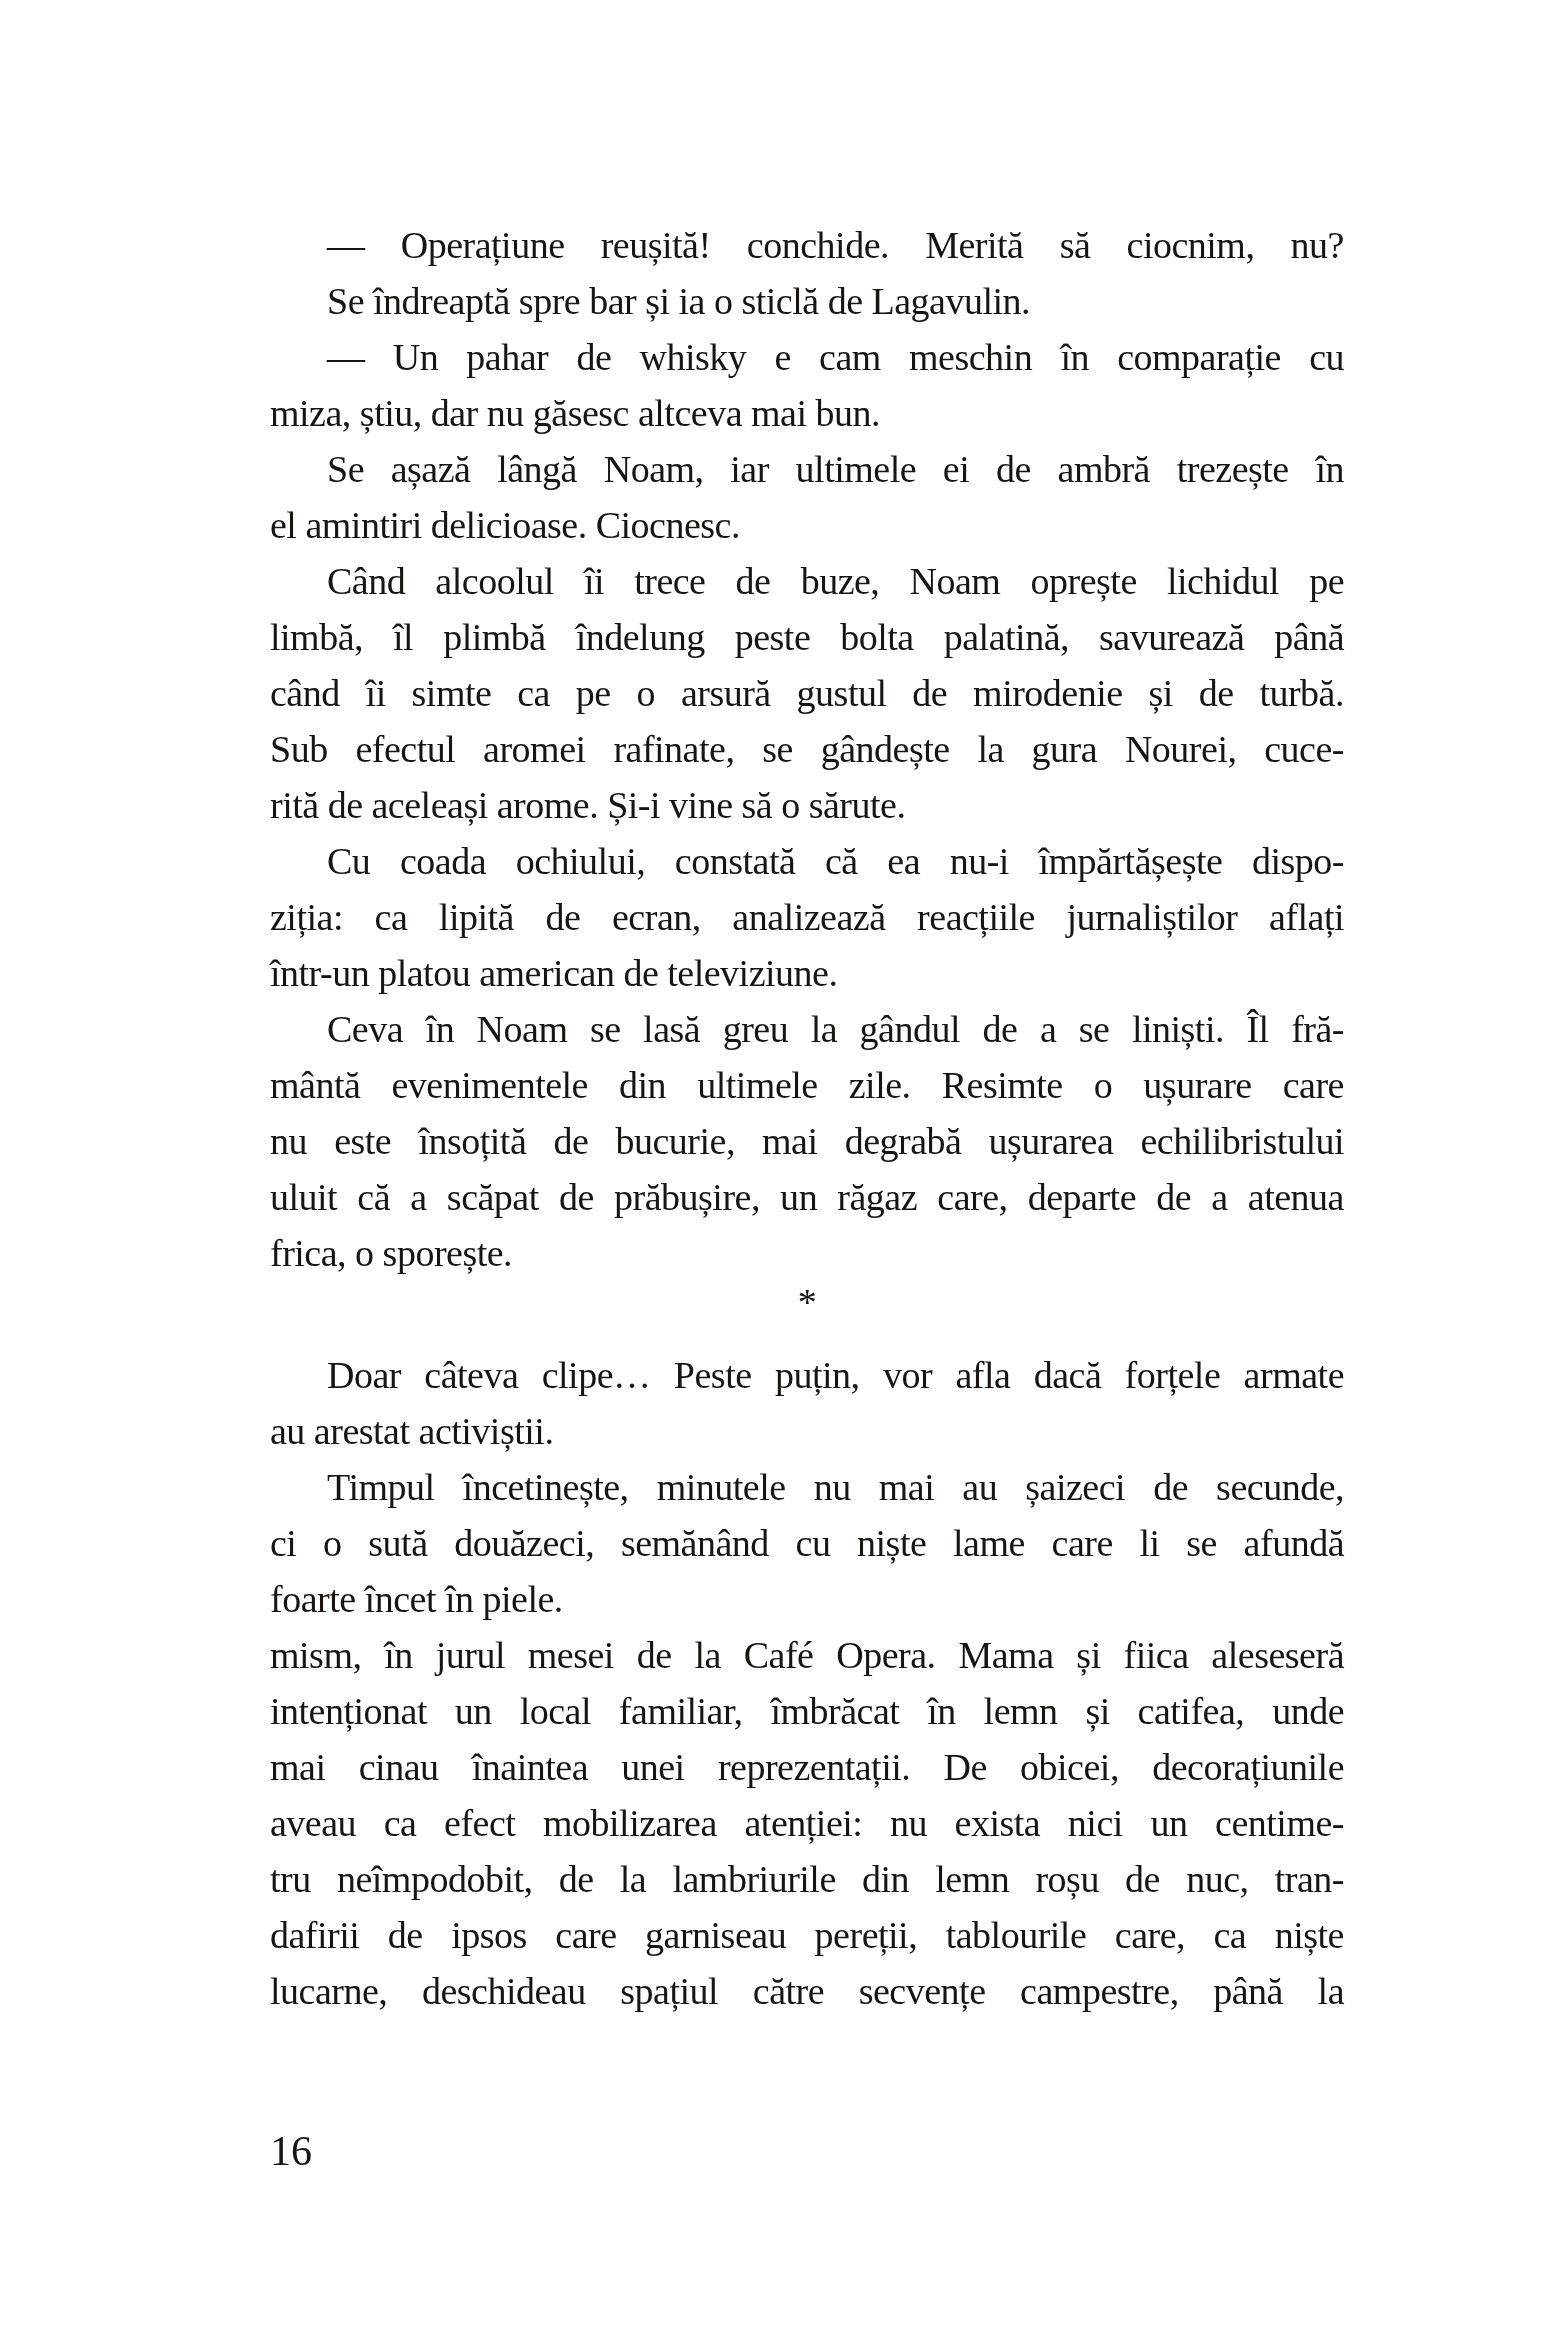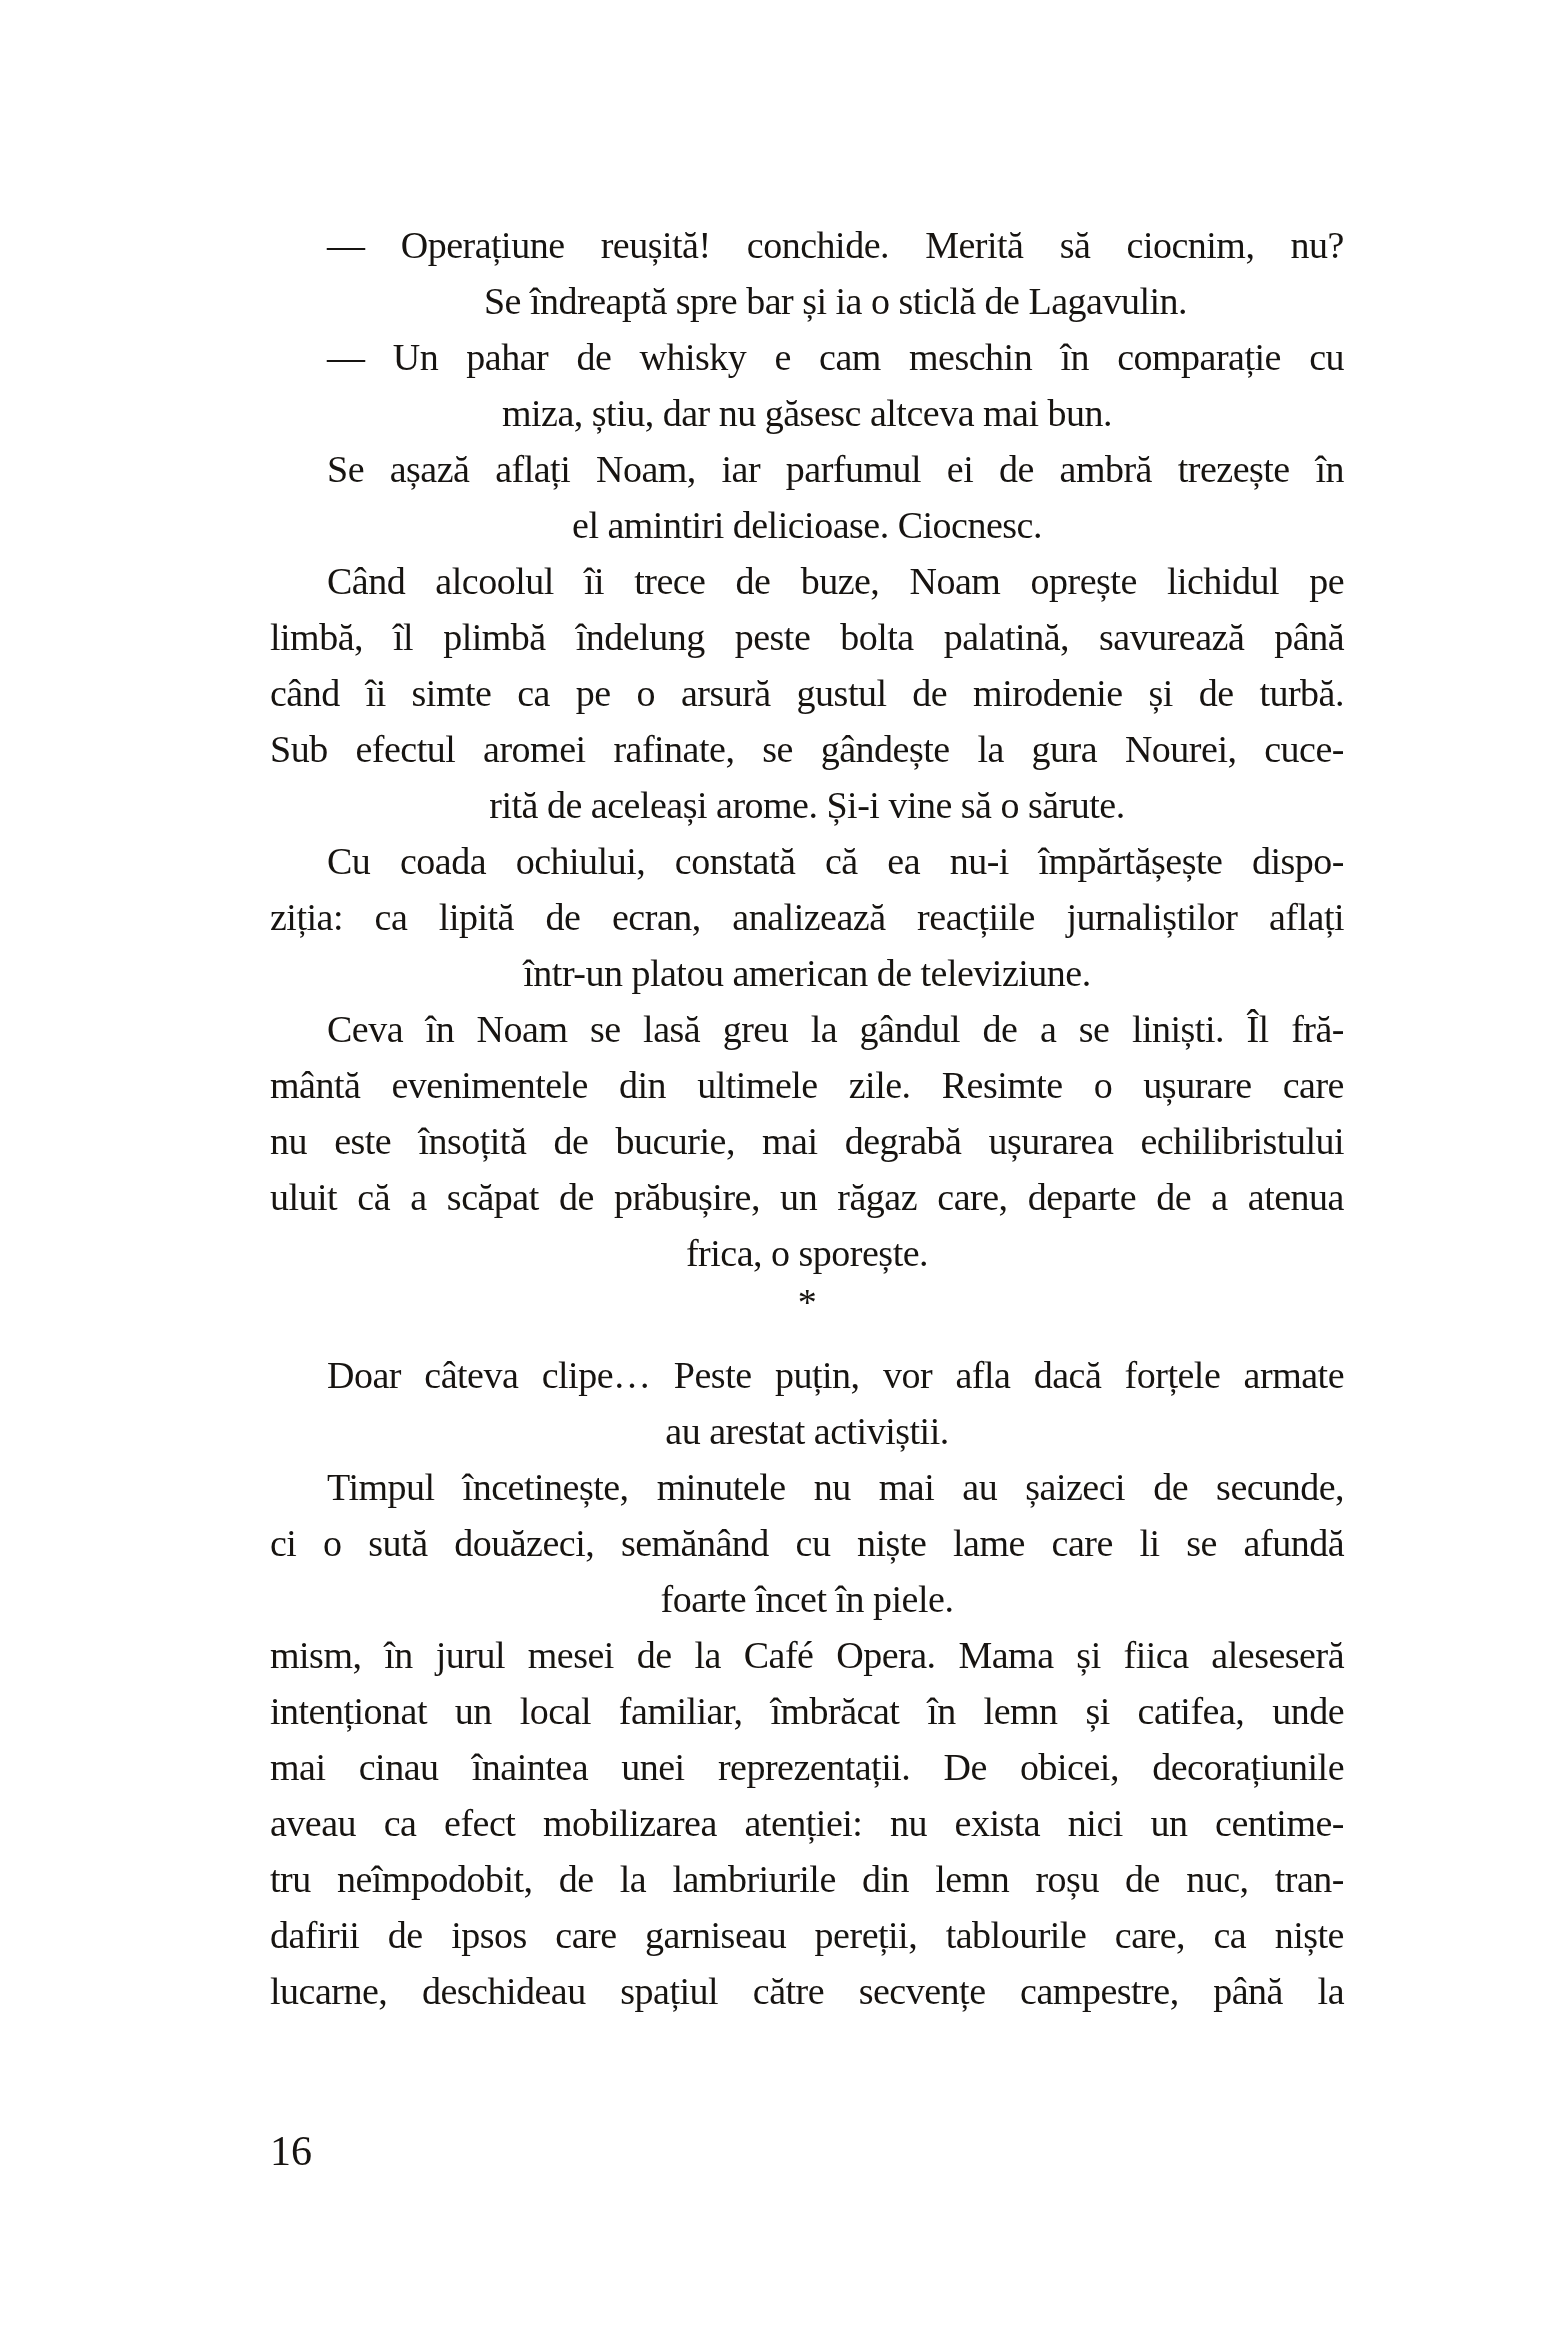--- a/index.html
+++ b/index.html
@@ -26,21 +26,20 @@
     line-height: 56px;
     letter-spacing: -0.5px;
   }
   .para {
     margin: 0;
     padding: 0;
   }
   .line {
     display: block;
     white-space: normal;
-    text-align: center;
   }
   .line.j {
     text-align: justify;
     text-align-last: justify;
   }
   .line.first {
     text-indent: 57px;
   }
   .separator {
     height: 66px;
@@ -65,21 +64,21 @@
         <div class="line j first">— Operațiune reușită! conchide. Merită să ciocnim, nu?</div>
       </div>
       <div class="para">
         <div class="line first">Se îndreaptă spre bar și ia o sticlă de Lagavulin.</div>
       </div>
       <div class="para">
         <div class="line j first">— Un pahar de whisky e cam meschin în comparație cu</div>
         <div class="line">miza, știu, dar nu găsesc altceva mai bun.</div>
       </div>
       <div class="para">
-        <div class="line j first">Se așază aflați Noam, iar parfumul ei de ambră trezește în</div>
+        <div class="line j first">Se așază lângă Noam, iar ultimele ei de ambră trezește în</div>
         <div class="line">el amintiri delicioase. Ciocnesc.</div>
       </div>
       <div class="para">
         <div class="line j first">Când alcoolul îi trece de buze, Noam oprește lichidul pe</div>
         <div class="line j">limbă, îl plimbă îndelung peste bolta palatină, savurează până</div>
         <div class="line j">când îi simte ca pe o arsură gustul de mirodenie și de turbă.</div>
         <div class="line j">Sub efectul aromei rafinate, se gândește la gura Nourei, cuce-</div>
         <div class="line">rită de aceleași arome. Și-i vine să o sărute.</div>
       </div>
       <div class="para">

